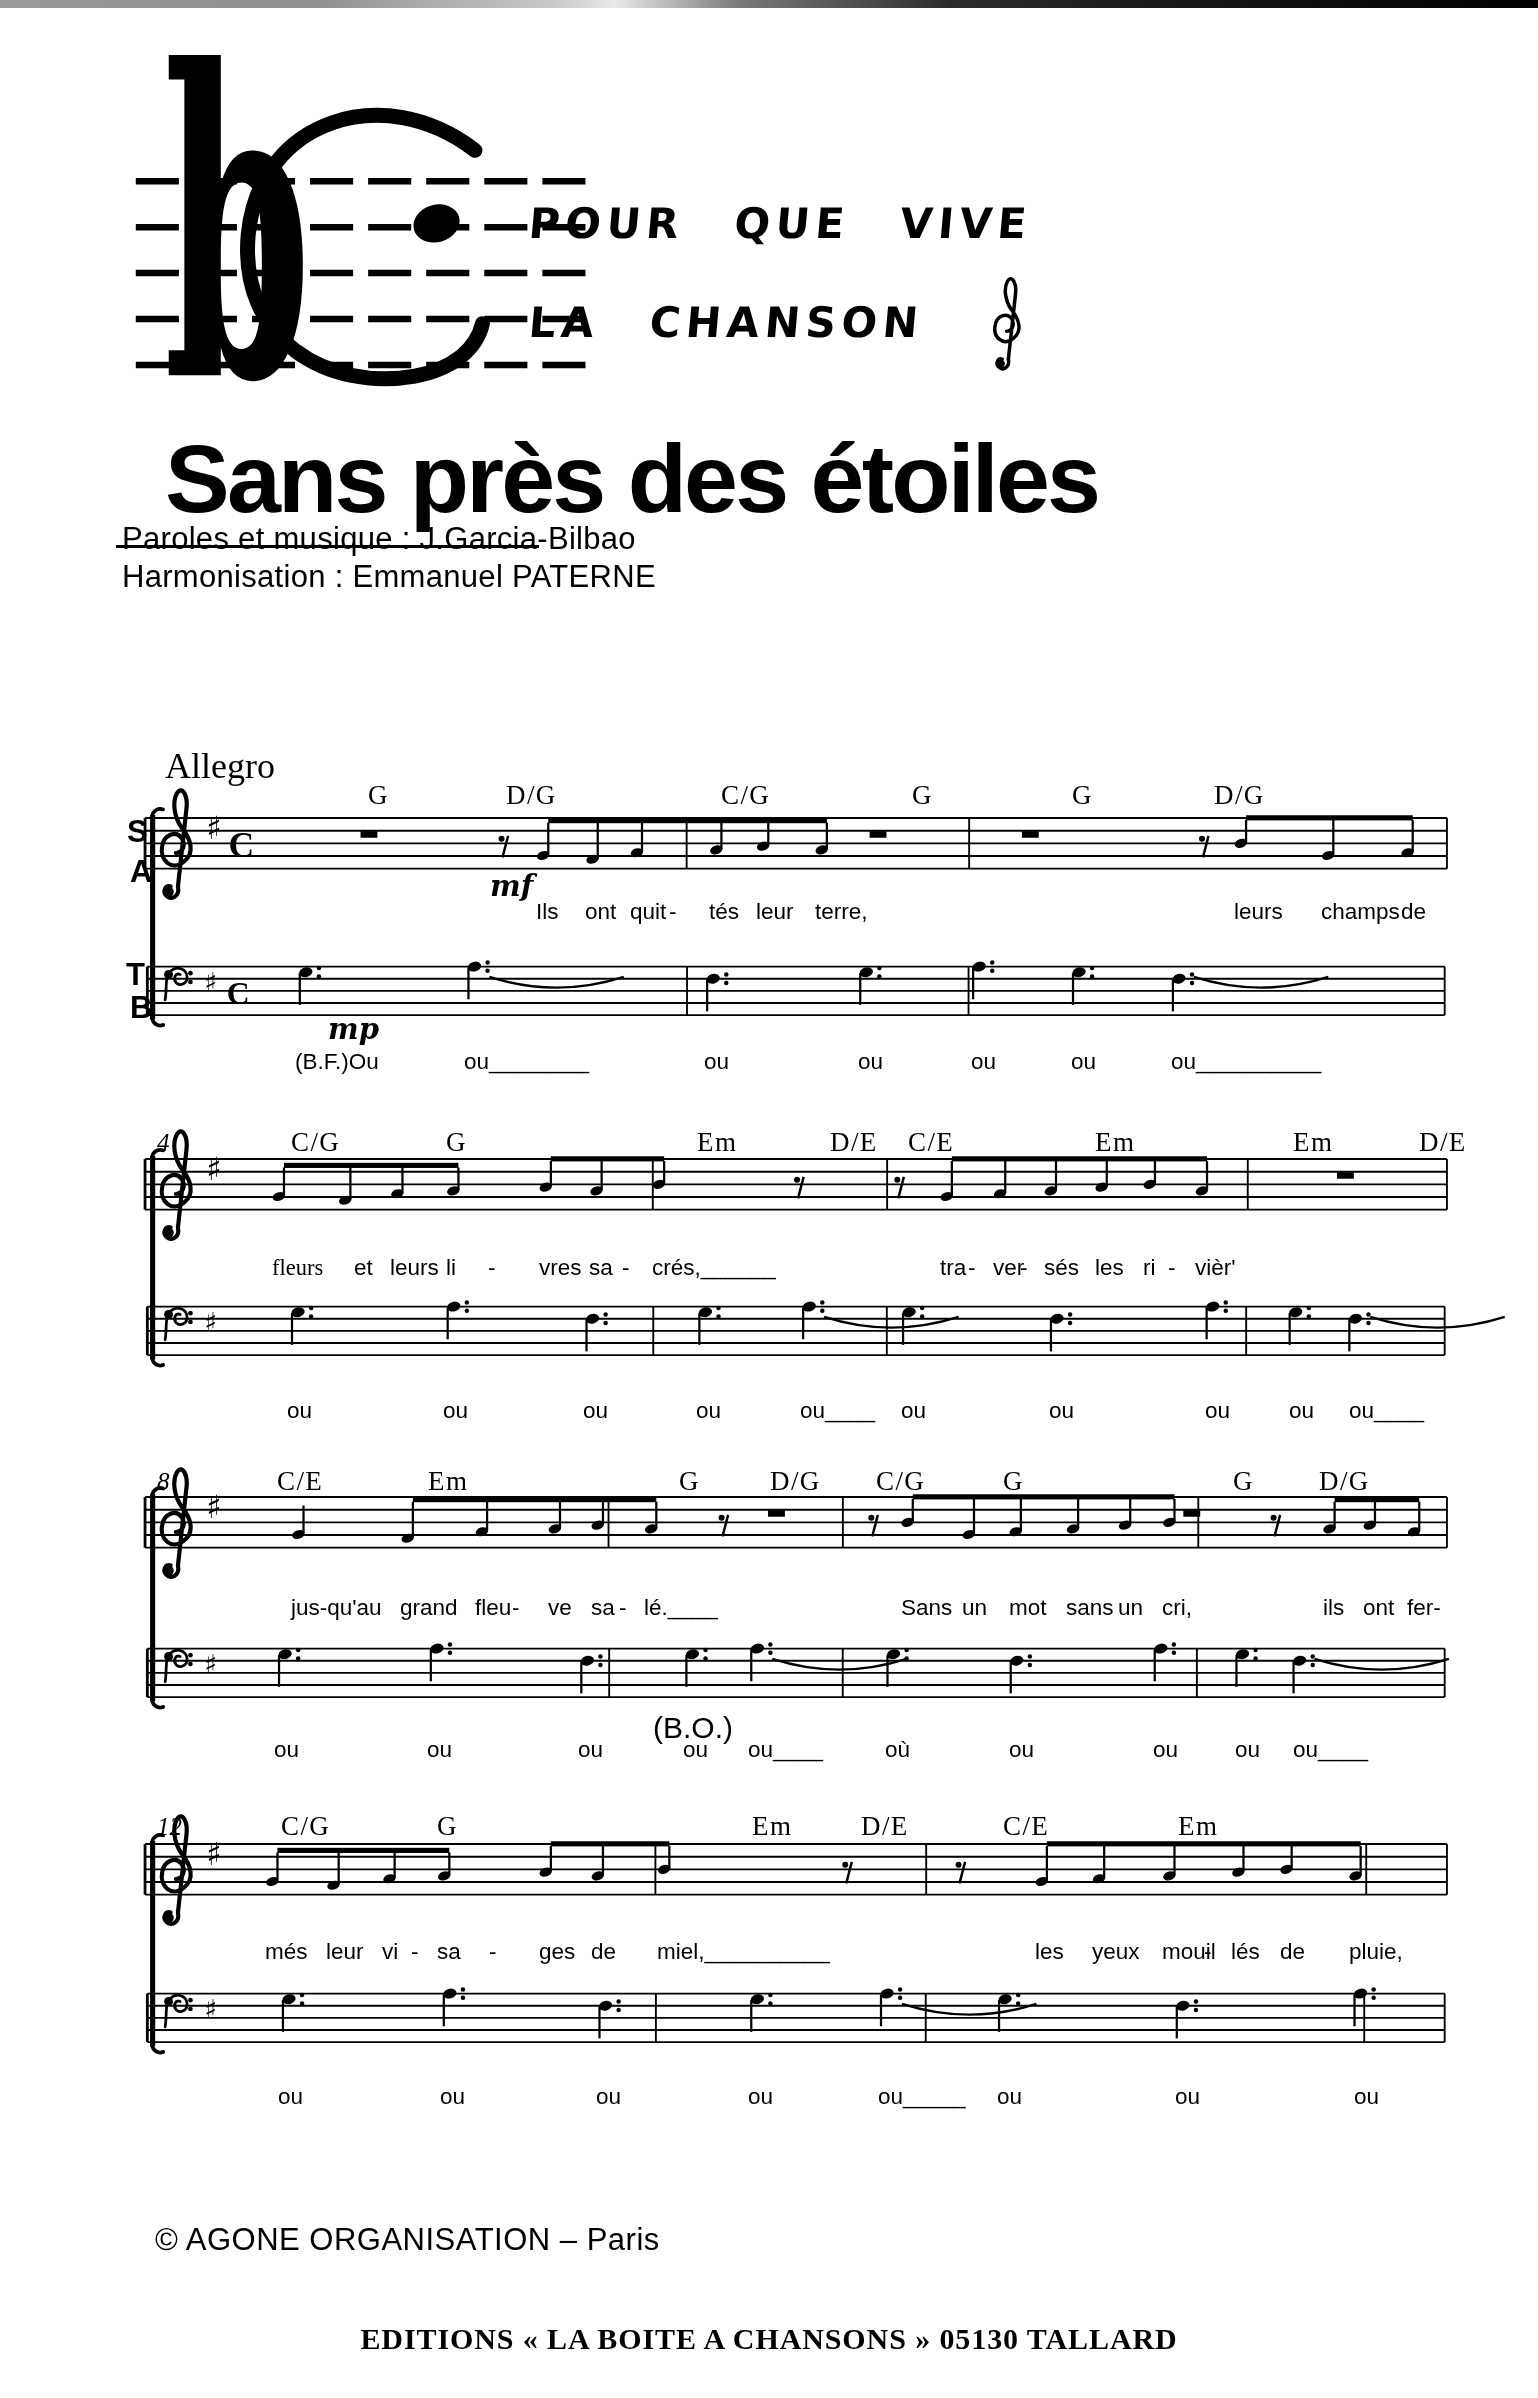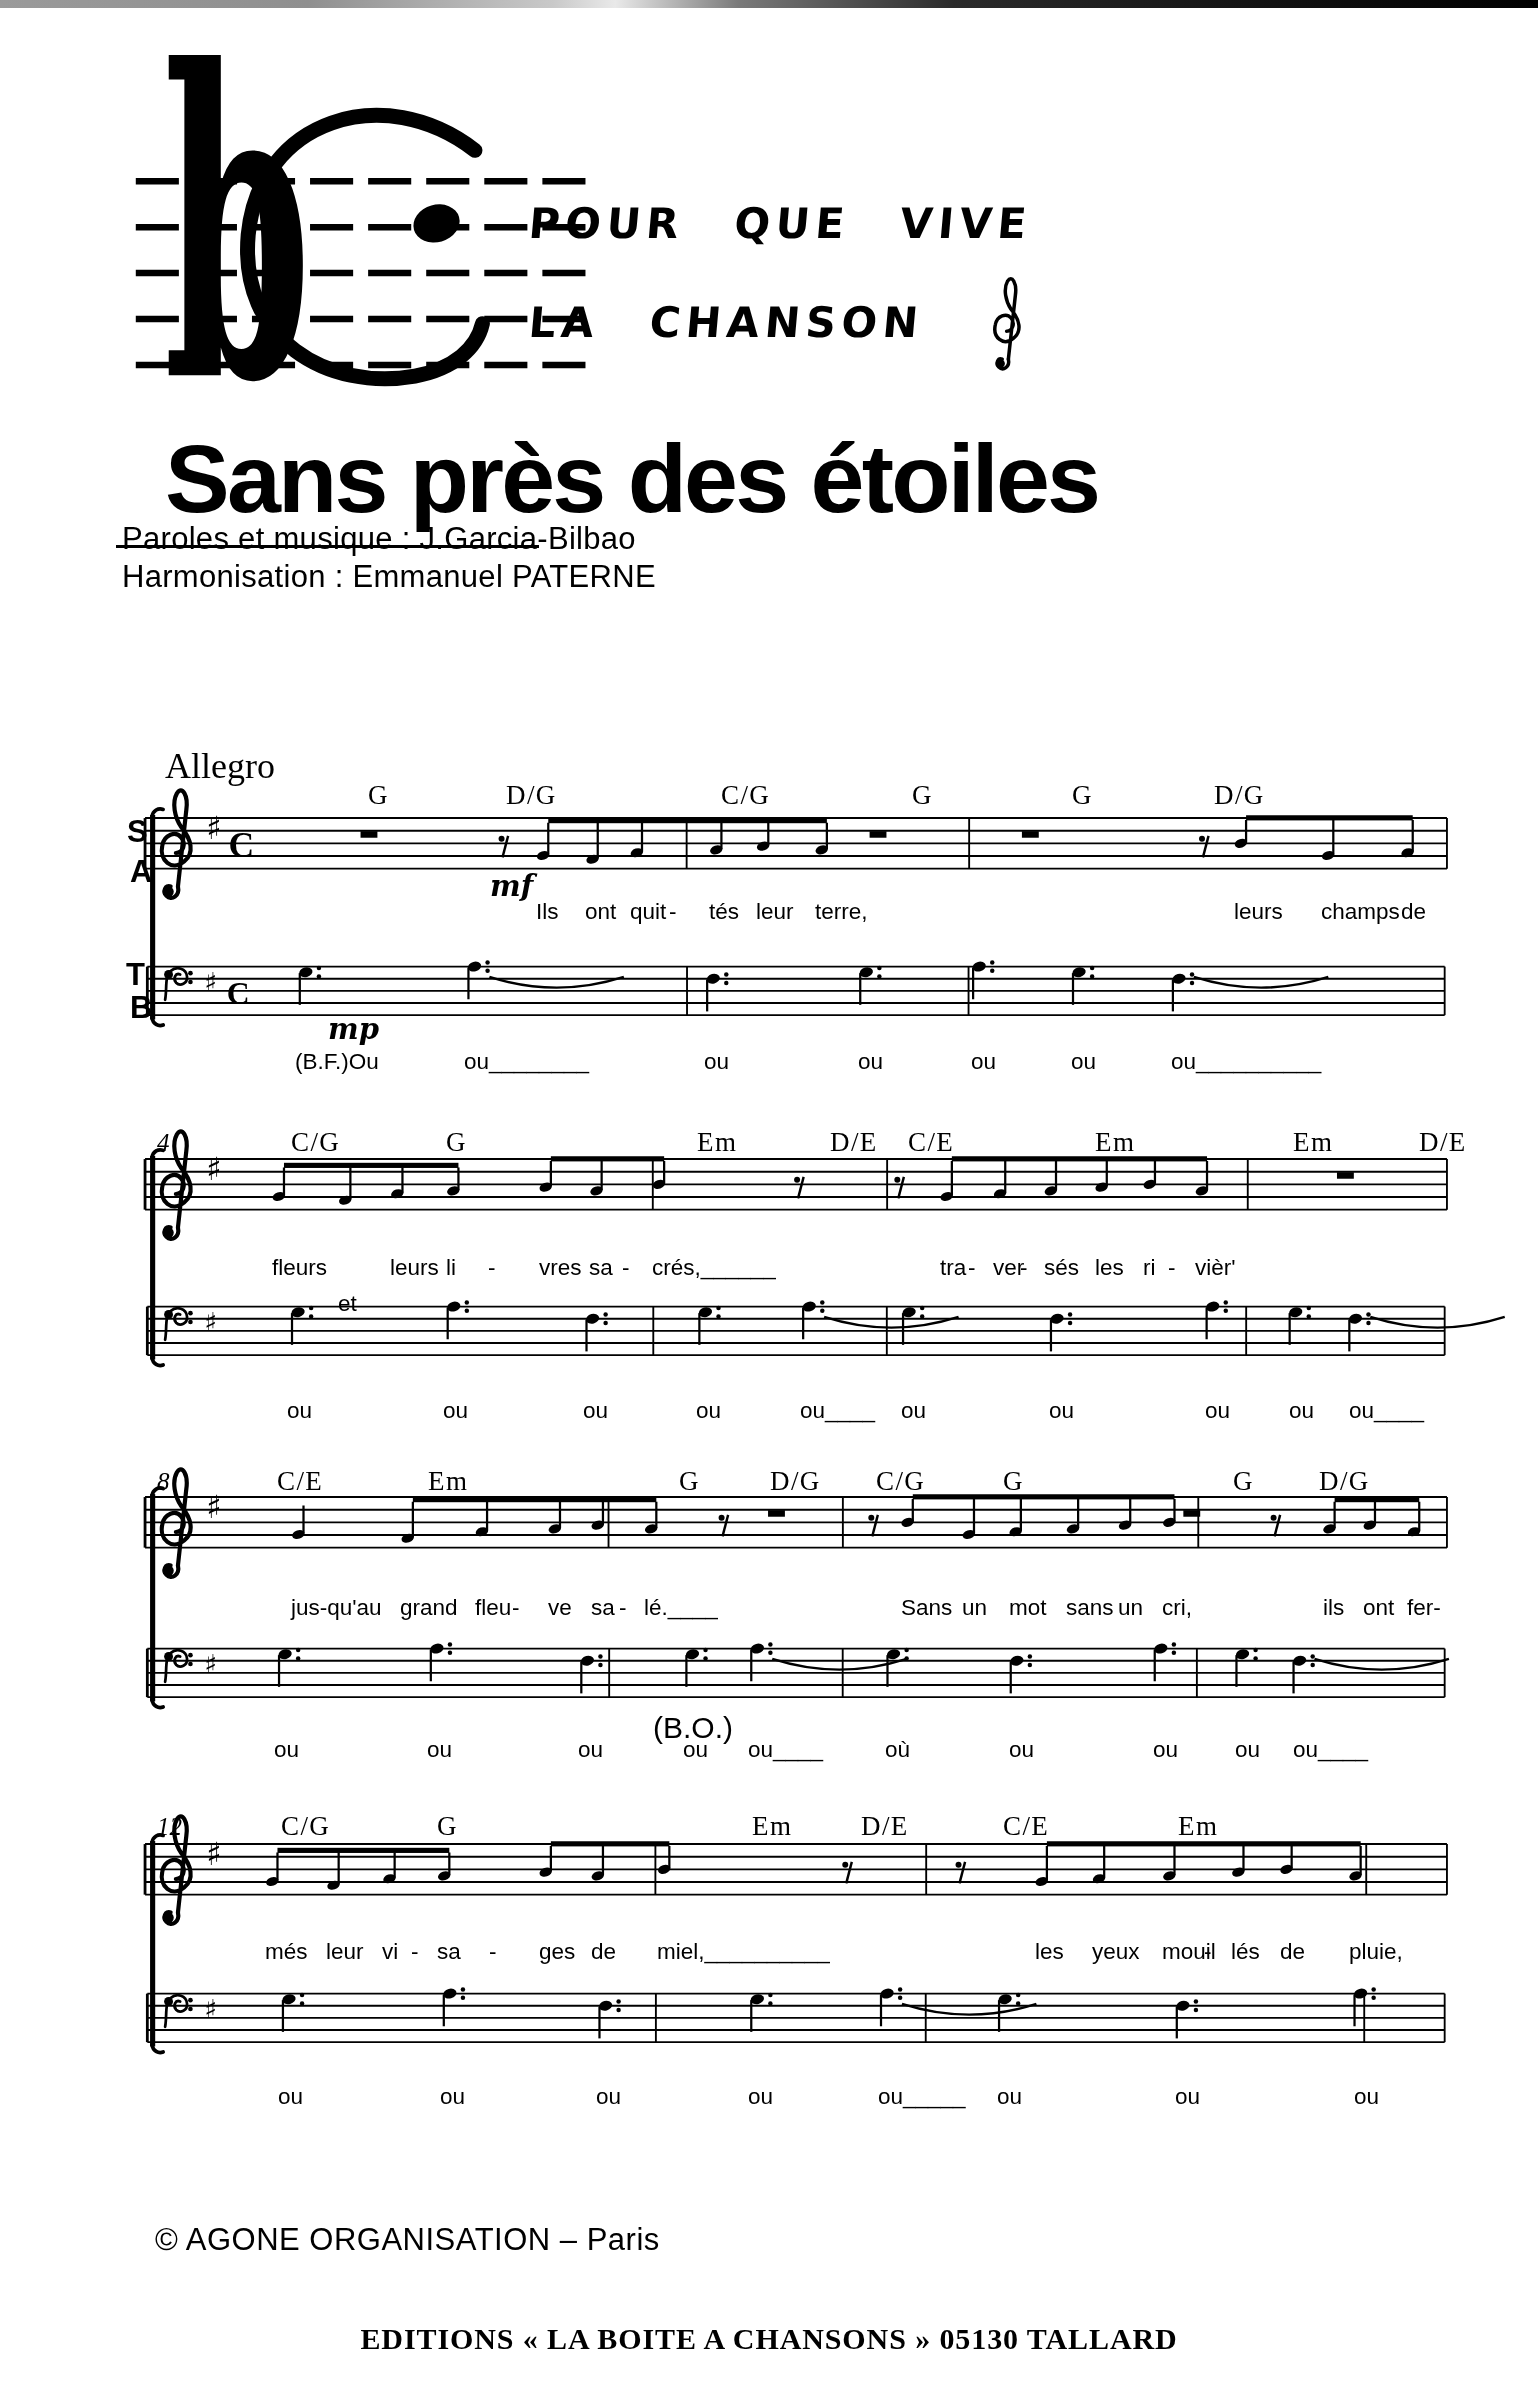--- a/index.html
+++ b/index.html
@@ -248,22 +248,22 @@
       <line x1="1093.2399999999998" y1="76" x2="1093.2399999999998" y2="52" stroke="#000" stroke-width="2.4"></line>
       <ellipse cx="1143.34" cy="84" rx="6.8" ry="4.6" transform="rotate(-18 1143.34 84)" fill="#000"></ellipse>
       <line x1="1148.84" y1="83" x2="1148.84" y2="52" stroke="#000" stroke-width="2.4"></line>
       <rect x="876.4" y="47" width="272.43999999999994" height="5.5" fill="#000"></rect>
       <rect x="1287.58" y="64" width="18" height="7" fill="#000"></rect>
       <circle cx="711.17" cy="72" r="3.2" fill="#000"></circle>
       <line x1="718.17" y1="69" x2="712.17" y2="92" stroke="#000" stroke-width="2.6"></line>
       <circle cx="818.2" cy="72" r="3.2" fill="#000"></circle>
       <line x1="825.2" y1="69" x2="819.2" y2="92" stroke="#000" stroke-width="2.6"></line>
     </svg>
-    <div class="abs lyr" style="left: 272px; top: 1255px;">fleurs</div>
-    <div class="abs lyr" style="left: 338px; top: 1255px; margin-top: 36px;">et</div>
+    <div class="abs lyr" style="left: 272px; top: 1255px; font-family: Liberation Serif, serif;">fleurs</div>
+    <div class="abs lyr" style="left: 354px; top: 1255px;">et</div>
     <div class="abs lyr" style="left: 390px; top: 1255px;">leurs</div>
     <div class="abs lyr" style="left: 446px; top: 1255px;">li</div>
     <div class="abs lyr" style="left: 488px; top: 1255px;">-</div>
     <div class="abs lyr" style="left: 539px; top: 1255px;">vres</div>
     <div class="abs lyr" style="left: 589px; top: 1255px;">sa</div>
     <div class="abs lyr" style="left: 622px; top: 1255px;">-</div>
     <div class="abs lyr" style="left: 652px; top: 1255px;">crés,______</div>
     <div class="abs lyr" style="left: 940px; top: 1255px;">tra</div>
     <div class="abs lyr" style="left: 968px; top: 1255px;">-</div>
     <div class="abs lyr" style="left: 993px; top: 1255px;">ver</div>

